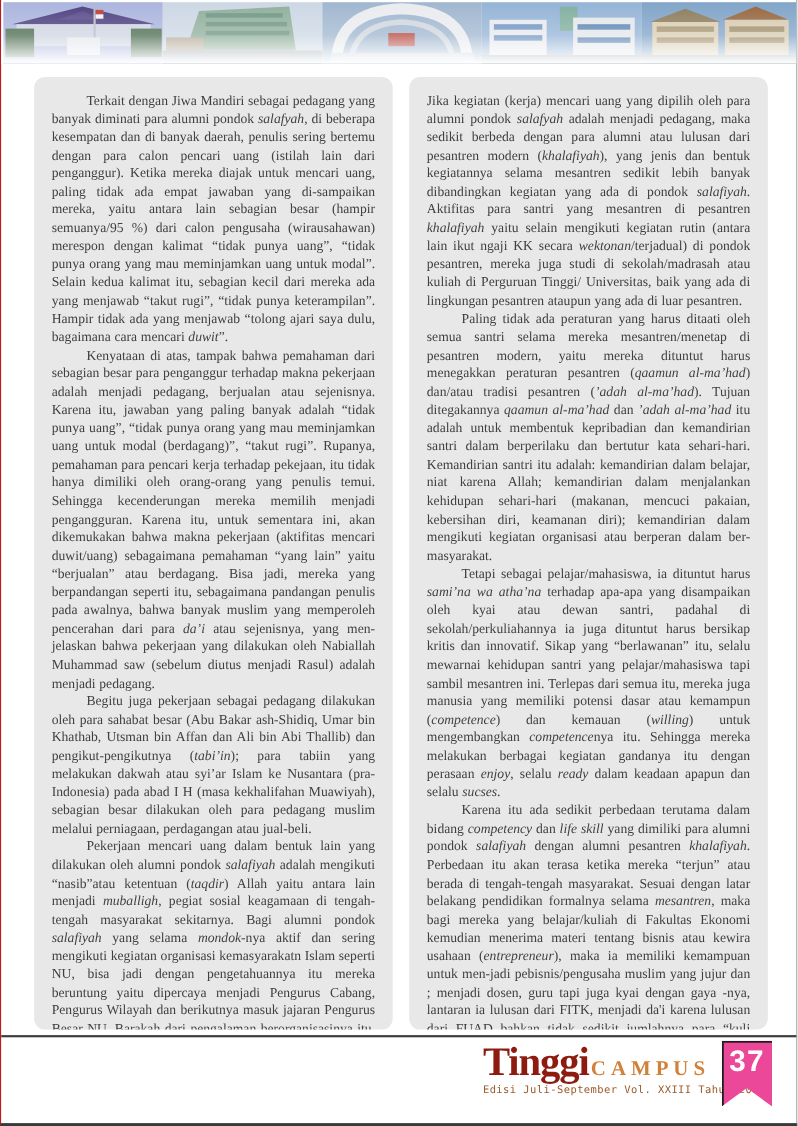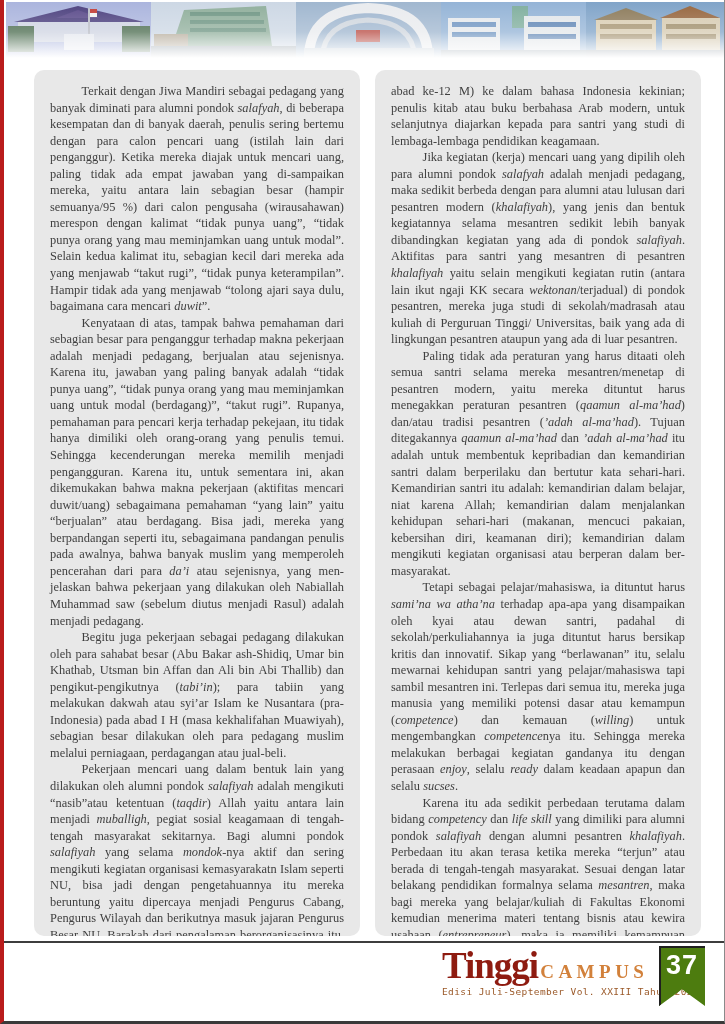--- a/index.html
+++ b/index.html
@@ -1,19 +1,19 @@
 <!DOCTYPE html>
 <html><head>
 <meta charset="utf-8">
 <style>
   html,body { margin:0; padding:0; background:#ffffff; }
   .page {
     position:relative; width:725px; height:1024px; margin:0 auto;
     background:#ffffff; overflow:hidden;
-    border-left:4px solid #b91c1c; border-right:1px solid #8a8a8a;
+    border-left:1px solid #b91c1c; border-right:1px solid #8a8a8a;
     border-bottom:3px solid #3a3a3a;
     box-sizing:border-box;
     font-family:"Liberation Serif", serif;
   }
   .photo-strip { position:absolute; top:0; left:0; width:725px; height:58px; }
   .panel {
     position:absolute; top:70px; height:866px; width:326px;
     background:#e8e8e8; border-radius:10px; box-sizing:border-box;
     padding:13px 16px 12px 16px; overflow:hidden;
   }
@@ -43,21 +43,21 @@
     font-family:"Liberation Serif", serif; font-weight:bold;
     font-size:19px; color:#d2813b; letter-spacing:4.5px; margin-left:2px;
   }
   .logo-edition {
     font-family:"DejaVu Sans Mono", monospace;
     font-size:9.5px; color:#9b5a2a; margin-top:3px; letter-spacing:0.4px;
     white-space:nowrap;
   }
   .page-ribbon {
     position:absolute; top:946px; left:655px; width:46px; height:60px;
-    background:#4d7c0f;
+    background:#ec4899;
     clip-path:polygon(0 0, 100% 0, 100% 100%, 50% 72%, 0 100%);
     box-shadow:inset 2px 2px 0 #1f1f1f;
     text-align:center;
   }
   .page-ribbon span {
     display:inline-block; margin-top:4px;
     font-family:"Liberation Sans", sans-serif; font-weight:bold;
     font-size:27px; color:#ffffff; letter-spacing:1px;
   }
 </style>
@@ -135,21 +135,20 @@
   </svg>
 
   <div class="panel panel-left">
       <p>Terkait dengan Jiwa Mandiri sebagai pedagang yang banyak diminati para alumni pondok <i>salafyah</i>, di beberapa kesempatan dan di banyak daerah, penulis sering bertemu dengan para calon pencari uang (istilah lain dari penganggur). Ketika mereka diajak untuk mencari uang, paling tidak ada empat jawaban yang di-sampaikan mereka, yaitu antara lain sebagian besar (hampir semuanya/95 %) dari calon pengusaha (wirausahawan) merespon dengan kalimat “tidak punya uang”, “tidak punya orang yang mau meminjamkan uang untuk modal”. Selain kedua kalimat itu, sebagian kecil dari mereka ada yang menjawab “takut rugi”,  “tidak punya keterampilan”. Hampir tidak ada yang menjawab “tolong ajari saya dulu, bagaimana cara mencari <i>duwit</i>”.</p>
       <p>Kenyataan di atas, tampak bahwa pemahaman dari sebagian besar para penganggur terhadap makna pekerjaan adalah menjadi pedagang, berjualan atau sejenisnya. Karena itu, jawaban yang paling banyak adalah “tidak punya uang”, “tidak punya orang yang mau meminjamkan uang untuk modal (berdagang)”, “takut rugi”. Rupanya, pemahaman para pencari kerja terhadap pekejaan, itu tidak hanya dimiliki oleh orang-orang yang penulis temui. Sehingga kecenderungan mereka memilih menjadi pengangguran. Karena itu, untuk sementara ini, akan dikemukakan bahwa makna pekerjaan (aktifitas mencari duwit/uang) sebagaimana pemahaman “yang lain” yaitu “berjualan” atau berdagang. Bisa jadi, mereka yang berpandangan seperti itu, sebagaimana pandangan penulis pada awalnya, bahwa banyak muslim yang memperoleh pencerahan dari para <i>da’i</i> atau sejenisnya, yang men-jelaskan bahwa pekerjaan yang dilakukan oleh Nabiallah Muhammad saw (sebelum diutus menjadi Rasul) adalah menjadi pedagang.</p>
       <p>Begitu juga pekerjaan sebagai pedagang dilakukan oleh para sahabat besar (Abu Bakar ash-Shidiq, Umar bin Khathab, Utsman bin Affan dan Ali bin Abi Thallib) dan pengikut-pengikutnya (<i>tabi’in</i>); para tabiin yang melakukan dakwah atau syi’ar Islam ke Nusantara (pra-Indonesia) pada abad I H (masa kekhalifahan Muawiyah), sebagian besar dilakukan oleh para pedagang muslim melalui perniagaan, perdagangan atau jual-beli.</p>
       <p>Pekerjaan mencari uang dalam bentuk lain yang dilakukan oleh alumni pondok <i>salafiyah</i> adalah mengikuti “nasib”atau ketentuan (<i>taqdir</i>) Allah yaitu antara lain menjadi <i>muballigh</i>, pegiat sosial keagamaan di tengah-tengah masyarakat sekitarnya. Bagi alumni pondok <i>salafiyah</i> yang selama <i>mondok</i>-nya aktif dan sering mengikuti kegiatan organisasi kemasyarakatn Islam seperti NU, bisa jadi dengan pengetahuannya itu mereka beruntung yaitu dipercaya menjadi Pengurus Cabang, Pengurus Wilayah dan berikutnya masuk jajaran Pengurus Besar NU. Barakah dari pengalaman berorganisasinya itu, ia memiliki kemampuan men-jadi praktisi dan mengantarkannya menjadi politisi pada suatu organisasi politik, seperti PPP, PKB, PKS.</p>
     </div>
 
   <div class="panel panel-right">
-      <p>abad ke-12 M) ke dalam bahasa Indonesia kekinian; penulis kitab atau buku berbahasa Arab modern, untuk selanjutnya diajarkan kepada para santri yang studi di lembaga-lembaga pendidikan keagamaan.</p>
       <p>Jika kegiatan (kerja) mencari uang yang dipilih oleh para alumni pondok <i>salafyah</i> adalah menjadi pedagang, maka sedikit berbeda dengan para alumni atau lulusan dari pesantren modern (<i>khalafiyah</i>), yang jenis dan bentuk kegiatannya selama mesantren sedikit lebih banyak dibandingkan kegiatan yang ada di pondok <i>salafiyah</i>. Aktifitas para santri yang mesantren di pesantren <i>khalafiyah</i> yaitu selain mengikuti kegiatan rutin (antara lain ikut ngaji KK secara <i>wektonan</i>/terjadual) di pondok pesantren, mereka juga studi di sekolah/madrasah atau kuliah di Perguruan Tinggi/ Universitas, baik yang ada di lingkungan pesantren ataupun yang ada di luar pesantren.</p>
       <p>Paling tidak ada peraturan yang harus ditaati oleh semua santri selama mereka mesantren/menetap di pesantren modern, yaitu mereka dituntut harus menegakkan peraturan pesantren (<i>qaamun al-ma’had</i>) dan/atau tradisi pesantren (<i>’adah al-ma’had</i>). Tujuan ditegakannya <i>qaamun al-ma’had</i> dan <i>’adah al-ma’had</i> itu adalah untuk membentuk kepribadian dan kemandirian santri dalam berperilaku dan bertutur kata sehari-hari. Kemandirian santri itu adalah: kemandirian dalam belajar, niat karena Allah; kemandirian dalam menjalankan kehidupan sehari-hari (makanan, mencuci pakaian, kebersihan diri, keamanan diri); kemandirian dalam mengikuti kegiatan organisasi atau berperan dalam ber-masyarakat.</p>
       <p>Tetapi sebagai pelajar/mahasiswa, ia dituntut harus <i>sami’na wa atha’na</i> terhadap apa-apa yang disampaikan oleh kyai atau dewan santri, padahal di sekolah/perkuliahannya ia juga dituntut harus bersikap kritis dan innovatif.  Sikap yang “berlawanan” itu, selalu mewarnai kehidupan santri yang pelajar/mahasiswa tapi sambil mesantren ini. Terlepas dari semua itu, mereka juga manusia yang memiliki potensi dasar atau kemampun (<i>competence</i>) dan kemauan (<i>willing</i>) untuk mengembangkan <i>competence</i>nya itu. Sehingga mereka melakukan berbagai kegiatan gandanya itu dengan perasaan <i>enjoy</i>, selalu <i>ready</i> dalam keadaan apapun dan selalu <i>sucses</i>.</p>
       <p>Karena itu ada sedikit perbedaan terutama dalam bidang <i>competency</i> dan <i>life skill</i> yang dimiliki para alumni pondok <i>salafiyah</i> dengan alumni pesantren <i>khalafiyah</i>. Perbedaan itu akan terasa ketika mereka “terjun” atau berada di tengah-tengah masyarakat. Sesuai dengan latar belakang pendidikan formalnya selama <i>mesantren</i>, maka bagi mereka yang belajar/kuliah di Fakultas Ekonomi kemudian menerima materi tentang bisnis atau kewira usahaan (<i>entrepreneur</i>), maka ia memiliki kemampuan untuk men-jadi pebisnis/pengusaha muslim yang jujur dan ; menjadi dosen, guru tapi juga kyai dengan gaya -nya, lantaran ia lulusan dari FITK, menjadi da'i karena lulusan dari FUAD bahkan tidak sedikit jumlahnya para “kuli tinta” atau wartawan di berbagai media cetak dan media elektro adalah para alumni pesantren khalafiyah. .</p>
     </div>
 
   <div class="footer-rule"></div>
 
   <div class="footer-logo">
     <div class="logo-line">

